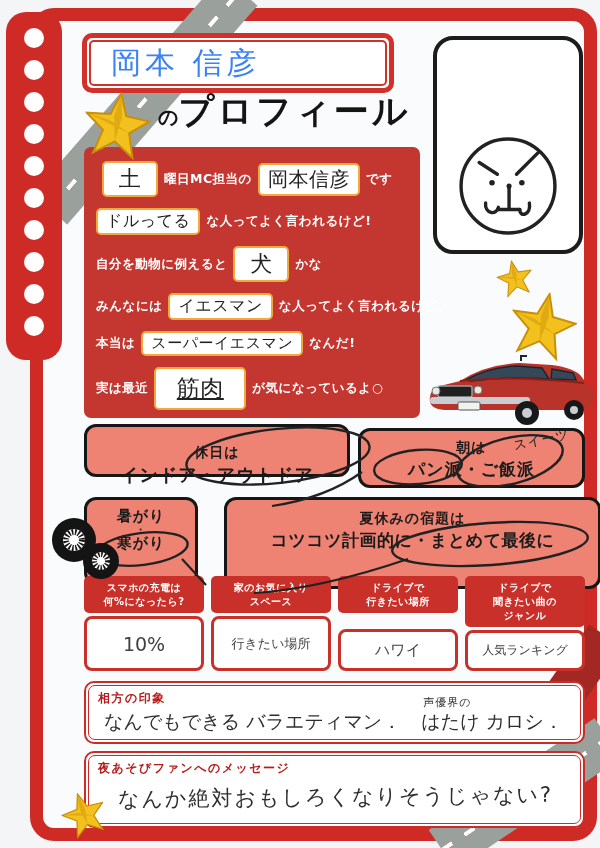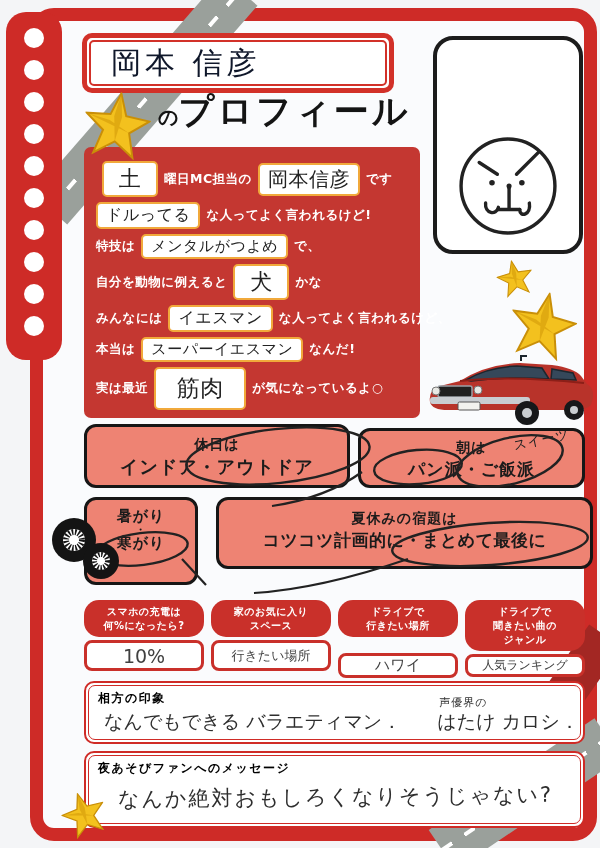--- a/index.html
+++ b/index.html
@@ -22,76 +22,76 @@
 
   
   .tab { left:6px; top:12px; width:56px; height:348px; background:#ce2b27; border-radius:20px; z-index:5;
          display:flex; flex-direction:column; align-items:center; padding-top:16px; gap:12px; }
   .hole { width:20px; height:20px; border-radius:50%; background:#fff; flex:0 0 auto; }
 
   
   .namebox { left:82px; top:33px; width:312px; height:60px; background:#fff; border:5px solid #d23129;
              border-radius:10px; z-index:3; display:flex; align-items:center; }
   .namebox::before { content:""; position:absolute; inset:2px; border:2px solid #d23129; border-radius:5px; }
-  .name-text { padding-left:24px; font-size:30px; color:#0f172a; font-weight:500; letter-spacing:4px; position:relative; }
+  .name-text { padding-left:24px; font-size:30px; color:#3b82f6; font-weight:500; letter-spacing:4px; position:relative; }
 
   .title { left:158px; top:88px; z-index:3; display:flex; align-items:flex-end; color:#141414; }
   .title .small { font-size:20px; font-weight:900; padding-bottom:4px; }
   .title .big { font-size:35px; font-weight:900; letter-spacing:3px; }
 
   
   .facebox { left:433px; top:36px; width:150px; height:218px; background:#fff; border:4px solid #1c1c1c;
              border-radius:20px; z-index:3; display:flex; align-items:flex-end; justify-content:center; }
 
   
   .panel { left:84px; top:147px; width:336px; height:271px; background:#c43731; border-radius:7px; z-index:3;
            padding:14px 8px 8px 12px; display:flex; flex-direction:column; justify-content:space-between; }
   .prow { display:flex; align-items:center; color:#fff; font-weight:900; font-size:12.5px; letter-spacing:.5px; white-space:nowrap; }
   .ans { background:#fff; border:2px solid #f1a93b; border-radius:5px; color:#222; text-align:center;
          padding:1px 8px; margin:0 6px; font-weight:500; }
   .ans.s16 { font-size:16px; } .ans.s15 { font-size:15px; } .ans.s20 { font-size:20px; }
-  .ans.s22 { font-size:22px; min-width:56px; } .ans.s24 { font-size:23px; min-width:92px; padding:4px 18px; }
+  .ans.s22 { font-size:22px; min-width:56px; } .ans.s24 { font-size:23px; min-width:92px; padding:4px 18px;text-decoration:underline; }
 
   
   .choice { background:#ee8373; border:3px solid #161616; border-radius:12px; color:#1b1b1b; text-align:center;
             font-weight:900; letter-spacing:1px; z-index:3; }
-  .cA { left:84px; top:424px; width:266px; height:64px; padding-top:9px; }
+  .cA { left:84px; top:424px; width:266px; height:53px; padding-top:17px; }
   .cB { left:358px; top:428px; width:227px; height:60px; padding-top:8px; }
   .cC { left:84px; top:497px; width:114px; height:88px; padding-top:7px; line-height:1.25; }
-  .cD { left:216px; top:497px; width:377px; height:72px; padding-top:10px; }
+  .cD { left:224px; top:497px; width:377px; height:92px; padding-top:10px; }
   .c-l1 { font-size:14px; } .c-l2 { font-size:18px; margin-top:1px; }
   .cB .c-l2 { font-size:17px; } .cC div { font-size:15px; } .cC .dot { font-size:10px; line-height:.8; }
   .cD .c-l2 { font-size:17px; letter-spacing:.5px; }
   .sweets-note { position:absolute; right:12px; top:0px; font-size:13px; font-weight:500; color:#222;
                  transform:rotate(-12deg); letter-spacing:1px; }
   .circ { position:absolute; z-index:4; pointer-events:none; overflow:visible; }
 
   
   .tires { left:44px; top:516px; width:84px; height:66px; z-index:5; }
 
   
   .car { left:424px; top:350px; width:172px; height:78px; z-index:4; }
 
   
   .qa-row { left:84px; top:576px; width:501px; height:95px; display:flex; gap:7px; z-index:3; }
   .qa-col { flex:1; display:flex; flex-direction:column; }
-  .qa-head { background:#c9302a; color:#fff; border-radius:15px; font-size:10px; font-weight:900;
-             text-align:center; padding:5px 2px 4px; line-height:1.4; white-space:pre-line; letter-spacing:.5px;margin-top:24px; }
+  .qa-head { background:#c9302a; color:#fff; border-radius:5px; font-size:10px; font-weight:900;
+             text-align:center; padding:5px 2px 4px; line-height:1.4; white-space:pre-line; letter-spacing:.5px; }
   .qa-body { background:#fff; border:3px solid #c9302a; border-radius:8px; margin-top:3px; flex:1;
              display:flex; align-items:center; justify-content:center; color:#404040; font-weight:500; }
   .qa-body.a1 { font-size:19px; } .qa-body.a2 { font-size:13px; } .qa-body.a3 { font-size:15px;margin-top:16px; } .qa-body.a4 { font-size:12px; }
 
   
   .dbox { background:#fff; border:2px solid #cf2b26; border-radius:10px; z-index:3; }
   .dbox::before { content:""; position:absolute; inset:2px; border:1.5px solid #cf2b26; border-radius:7px; }
   .partner { left:84px; top:681px; width:501px; height:63px; }
   .msg { left:84px; top:751px; width:501px; height:77px; }
-  .dbox-label { position:absolute; top:7px; left:12px; color:#000000; font-weight:900; font-size:12px; letter-spacing:1.5px; }
+  .dbox-label { position:absolute; top:7px; left:12px; color:#b91c1c; font-weight:900; font-size:12px; letter-spacing:1.5px; }
   .partner-line { position:absolute; top:26px; left:18px; font-size:19px; color:#2e2e2e; font-weight:500; display:flex; }
-  .p2wrap { position:relative; margin-left:36px; }
+  .p2wrap { position:relative; margin-left:20px; }
   .p-note { position:absolute; top:-14px; left:2px; font-size:11px; letter-spacing:1px; }
   .msg-line { position:absolute; top:30px; left:32px; font-size:21px; color:#2e2e2e; font-weight:500;
               letter-spacing:2px; transform:rotate(-.6deg); }
 
   .star { z-index:4; }
 </style>
 </head>
 <body>
 
 <div class="layer frame"></div>
@@ -149,25 +149,20 @@
     <span class="ans s22">土</span>
     <span>曜日MC担当の</span>
     <span class="ans s20">岡本信彦</span>
     <span>です</span>
   </div>
   <div class="prow">
     <span class="ans s16" style="margin-left:0">ドルってる</span>
     <span>な人ってよく言われるけど!</span>
   </div>
   <div class="prow">
-    <span>特技は</span>
-    <span class="ans s15">メンタルがつよめ</span>
-    <span>で、</span>
-  </div>
-  <div class="prow">
     <span>自分を動物に例えると</span>
     <span class="ans s22">犬</span>
     <span>かな</span>
   </div>
   <div class="prow">
     <span>みんなには</span>
     <span class="ans s16">イエスマン</span>
     <span>な人ってよく言われるけど、</span>
   </div>
   <div class="prow">

